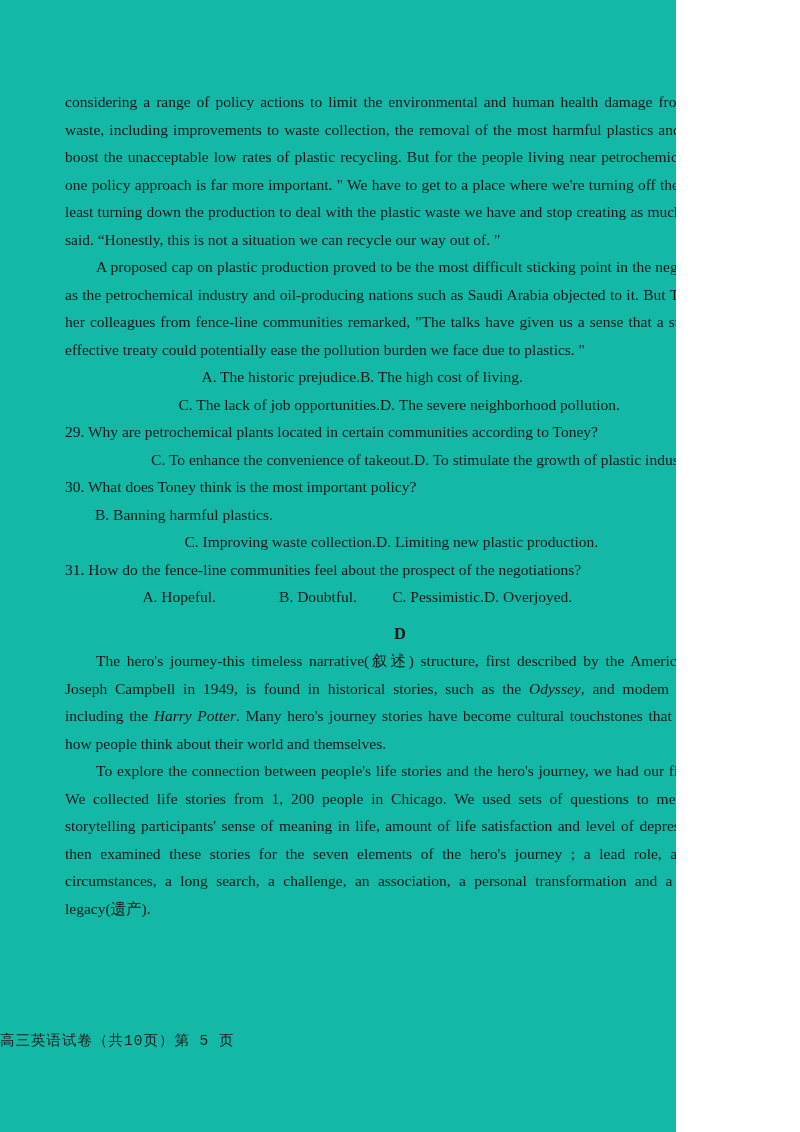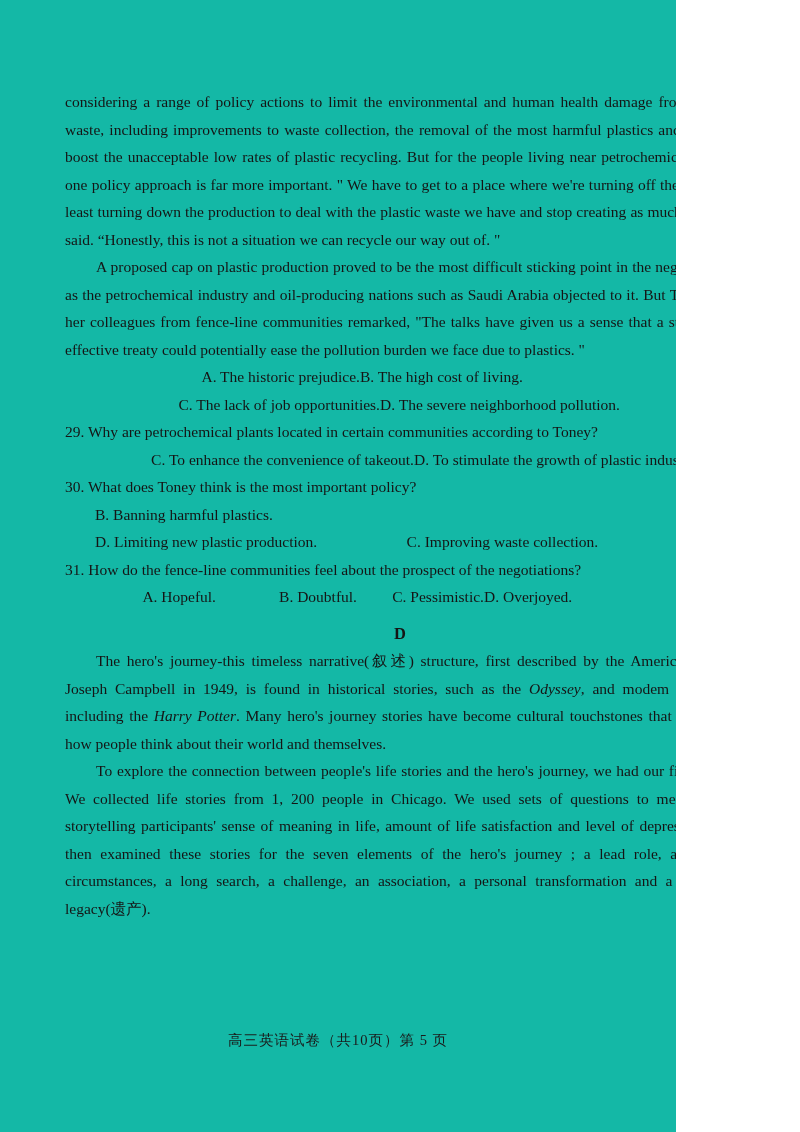--- a/index.html
+++ b/index.html
@@ -49,23 +49,23 @@
     font-weight: bold;
     font-size: 16.5px;
     margin-top: 9px;
   }
   .ital { font-style: italic; }
   .footer {
     position: absolute;
     top: 1031px;
     left: 0;
     width: 100%;
-    text-align: center;
+    text-align: left;
     font-size: 14.5px;
-    font-family: Liberation Serif, serif;
+    font-family: Liberation Mono, monospace;
     color: #1a1a1a;
     letter-spacing: 1px;
   }
 </style>
 </head>
 <body>
 
 <div class="page">
   <div class="content">
 
@@ -90,22 +90,22 @@
         <span class="opt">D. To stimulate the growth of plastic industry.</span>
       </div>
     </div>
 
     <div class="question">
       <div class="q-line"><span class="q-num">30.</span> <span class="q-text">What does Toney think is the most important policy?</span></div>
       <div class="opt-row">
         <span class="opt">B. Banning harmful plastics.</span>
       </div>
       <div class="opt-row">
+        <span class="opt w281">C. Improving waste collection.</span>
         <span class="opt">D. Limiting new plastic production.</span>
-        <span class="opt w281">C. Improving waste collection.</span>
       </div>
     </div>
 
     <div class="question">
       <div class="q-line"><span class="q-num">31.</span> <span class="q-text">How do the fence-line communities feel about the prospect of the negotiations?</span></div>
       <div class="opt-row">
         <span class="opt w121">A. Hopeful.</span>
         <span class="opt w141">B. Doubtful.</span>
         <span class="opt w127">C. Pessimistic.</span>
         <span class="opt">D. Overjoyed.</span>

